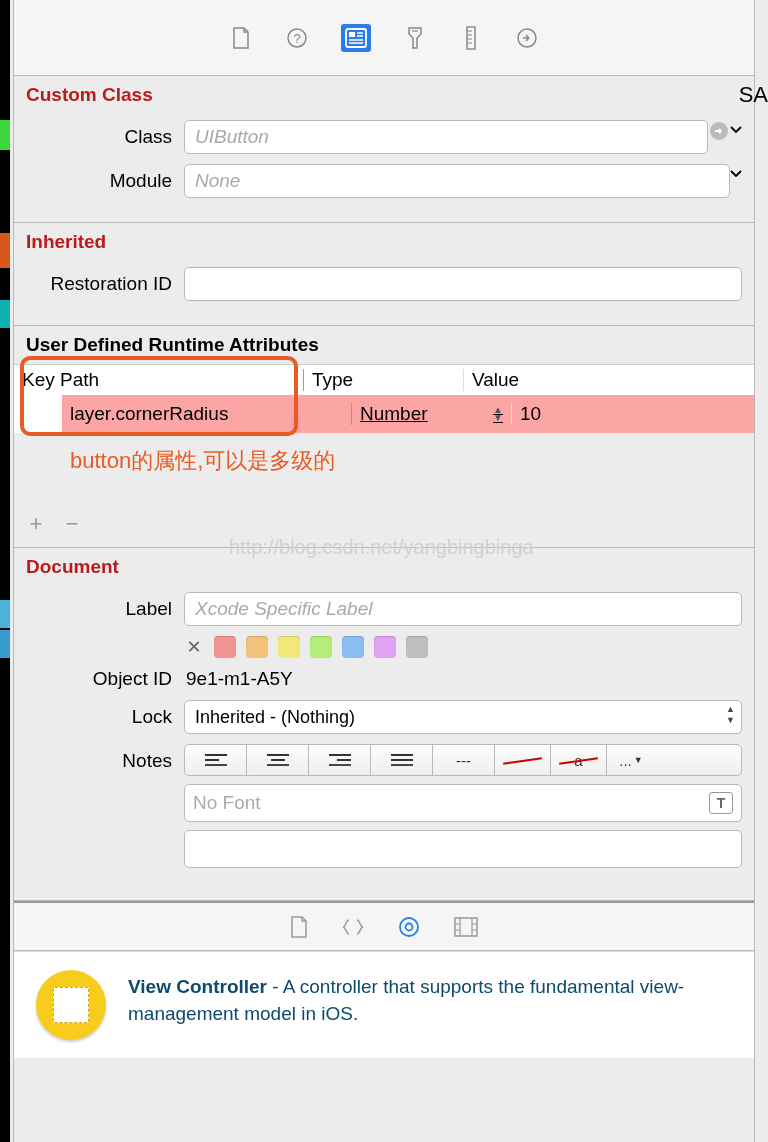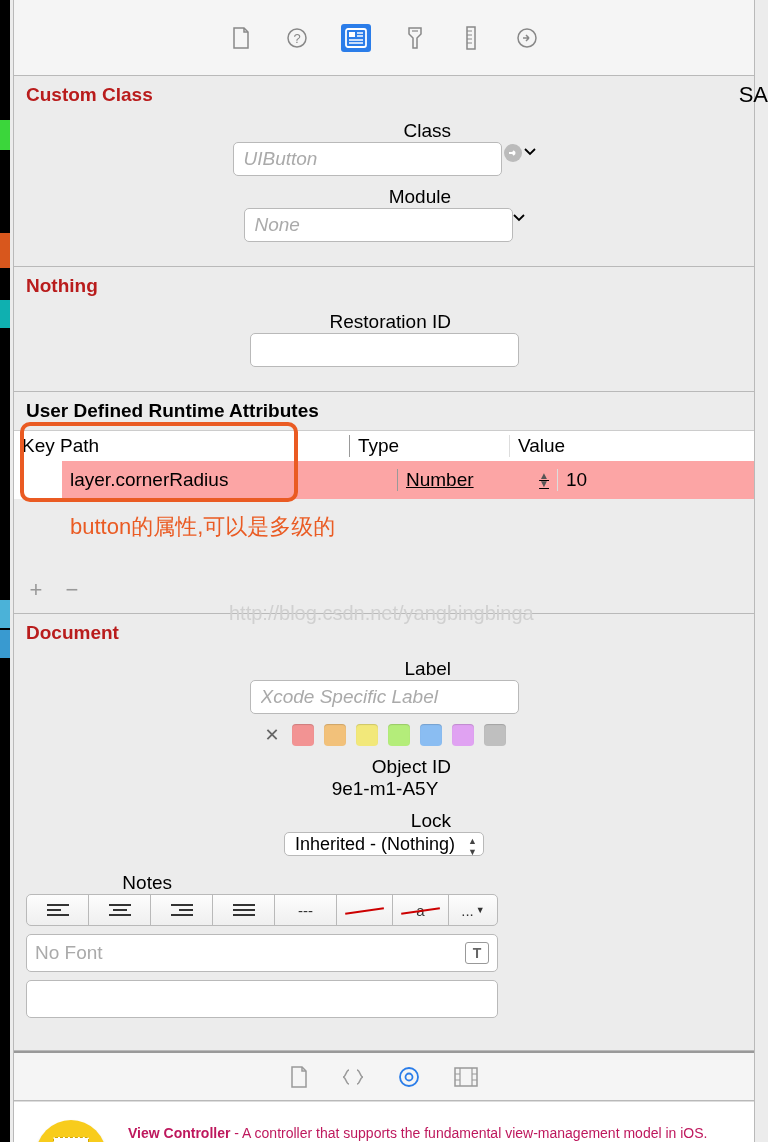--- a/index.html
+++ b/index.html
@@ -66,21 +66,20 @@
   font-weight: bold;
   font-size: 19px;
   color: #b91c1c;
   margin-bottom: 14px;
 }
 
 .field-row {
   display: flex;
   align-items: center;
   margin-bottom: 10px;
-  flex-direction: column;
 }
 .field-label {
   width: 158px;
   text-align: right;
   padding-right: 12px;
   font-size: 19px;
   color: #000;
 }
 .field-control {
   flex: 1;
@@ -95,21 +94,21 @@
   padding: 0 10px;
   font-size: 19px;
   color: #000;
   font-style: italic;
 }
 .text-input::placeholder { color: #aaa; }
 .combo-wrap { position: relative; display:flex; flex:1; }
 
 .select-like {
   width: 100%;
-  height: 24px;
+  height: 34px;
   background: #fff;
   border: 1px solid #b9b9b9;
   border-radius: 5px;
   display:flex;
   align-items:center;
   padding: 0 28px 0 10px;
   font-size: 18px;
   position:relative;
   cursor:pointer;
 }
@@ -118,21 +117,21 @@
   display:flex; flex-direction:column; gap:1px;
   font-size:9px; color:#444;
 }
 
 
 .rt-section { padding: 8px 0 0 0; border-bottom:1px solid #b9b9b9; background:#ececec; position:relative;}
 .rt-title { font-weight:bold; font-size:19px; padding: 0 12px 8px 12px; }
 .rt-table { width: 100%; background:#fff; border-top:1px solid #ccc; }
 .rt-header-row { display:flex; height:30px; align-items:center; }
 .rt-header-row > div { padding:0 8px; font-size:19px; border-right:1px solid #ddd; }
-.rt-col1 { width: 336px; border-right:1px solid #999 !important; }
+.rt-col1 { width: 290px; border-right:1px solid #999 !important; }
 .rt-col2 { width: 160px; }
 .rt-col3 { flex:1; border-right:none !important; }
 .rt-data-row { display:flex; height:38px; align-items:center; background:#fca5a5;margin-left:48px; }
 .rt-data-row > div { padding:0 8px; font-size:19px; border-right:1px solid #ddd; }
 .rt-type-cell { display:flex; align-items:center; justify-content:space-between;text-decoration:underline; }
 .rt-type-stepper { font-size:10px; color:#555; display:flex; flex-direction:column; line-height:8px; }
 
 .highlight-box {
   position:absolute;
   left: 6px; top: 30px;
@@ -219,21 +218,21 @@
   padding: 18px 22px;
   display:flex; gap:22px; align-items:flex-start;
 }
 .vc-icon {
   width:70px; height:70px; background:#f8cc1c; border-radius:50%;
   display:flex; align-items:center; justify-content:center;
   box-shadow: 0 2px 3px rgba(0,0,0,0.2);
   flex-shrink:0;
 }
 .vc-icon-inner { width:36px; height:36px; background:#fff; border:1px dashed #d4a800; border-radius:2px;}
-.info-text { font-size:14px; color:#be185d; line-height:1.4; padding-top:4px;}
+.info-text { font-size:19px; color:#0c4a6e; line-height:1.4; padding-top:4px;}
 .info-title { font-weight:bold; }
 
 .right-crop { position:absolute; right:0; top:82px; font-size:22px; color:#000; font-weight:400;}
 
 </style>
 </head>
 <body>
 
 <div class="left-edge">
   <div class="edge-green"></div>
@@ -317,21 +316,21 @@
         <div class="chevron-btn">
           <svg width="12" height="8" viewBox="0 0 12 8">
               <path d="M1 1l5 5 5-5" fill="none" stroke="currentColor" stroke-width="1.8"></path>
             </svg>
         </div>
       </div>
     </div>
   </div>
 
   <div class="section">
-    <div class="section-header">Nothing</div>
+    <div class="section-header">Inherited</div>
     <div class="field-row">
       <div class="field-label">Restoration ID</div>
       <div class="field-control">
         <input class="text-input" style="">
       </div>
     </div>
   </div>
 
   <div class="rt-section">
     <div class="rt-title">User Defined Runtime Attributes</div>

